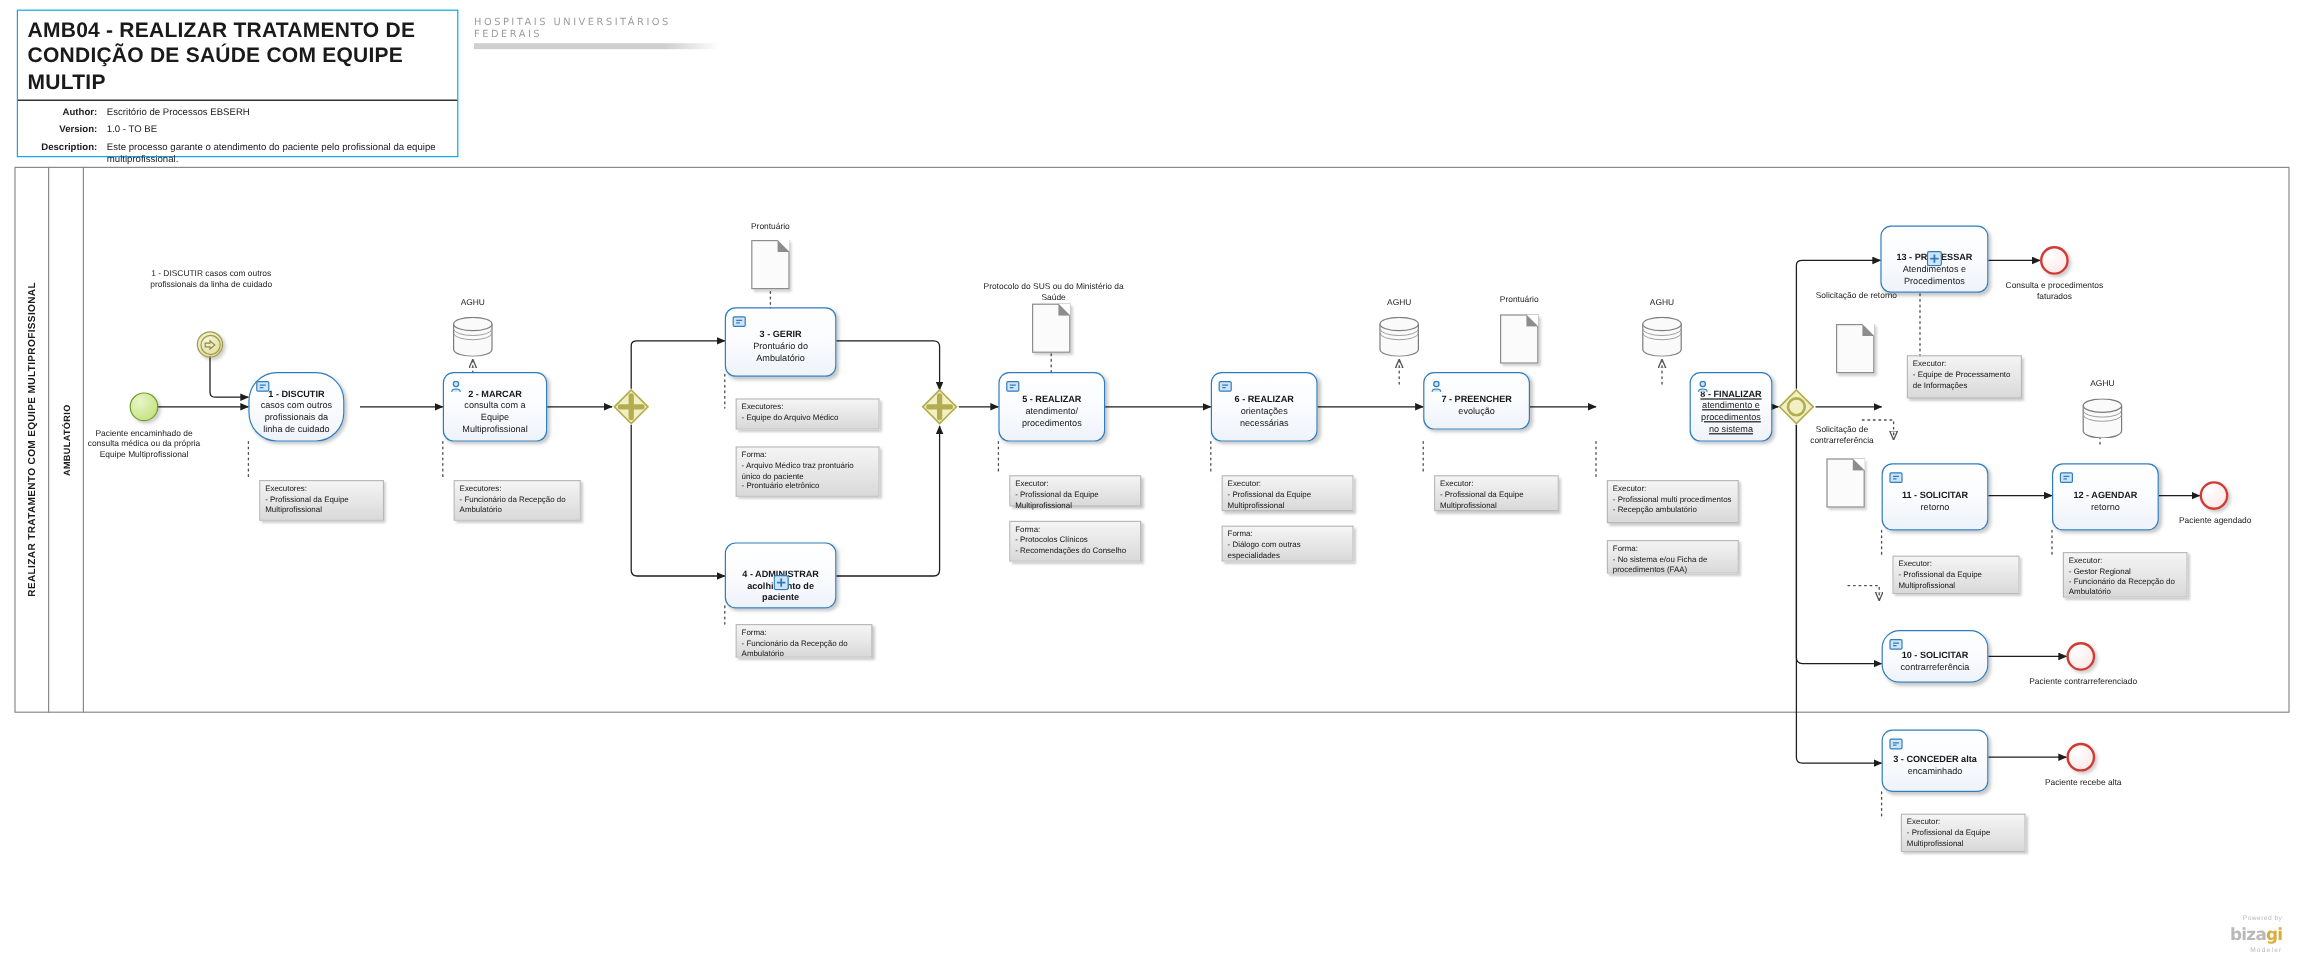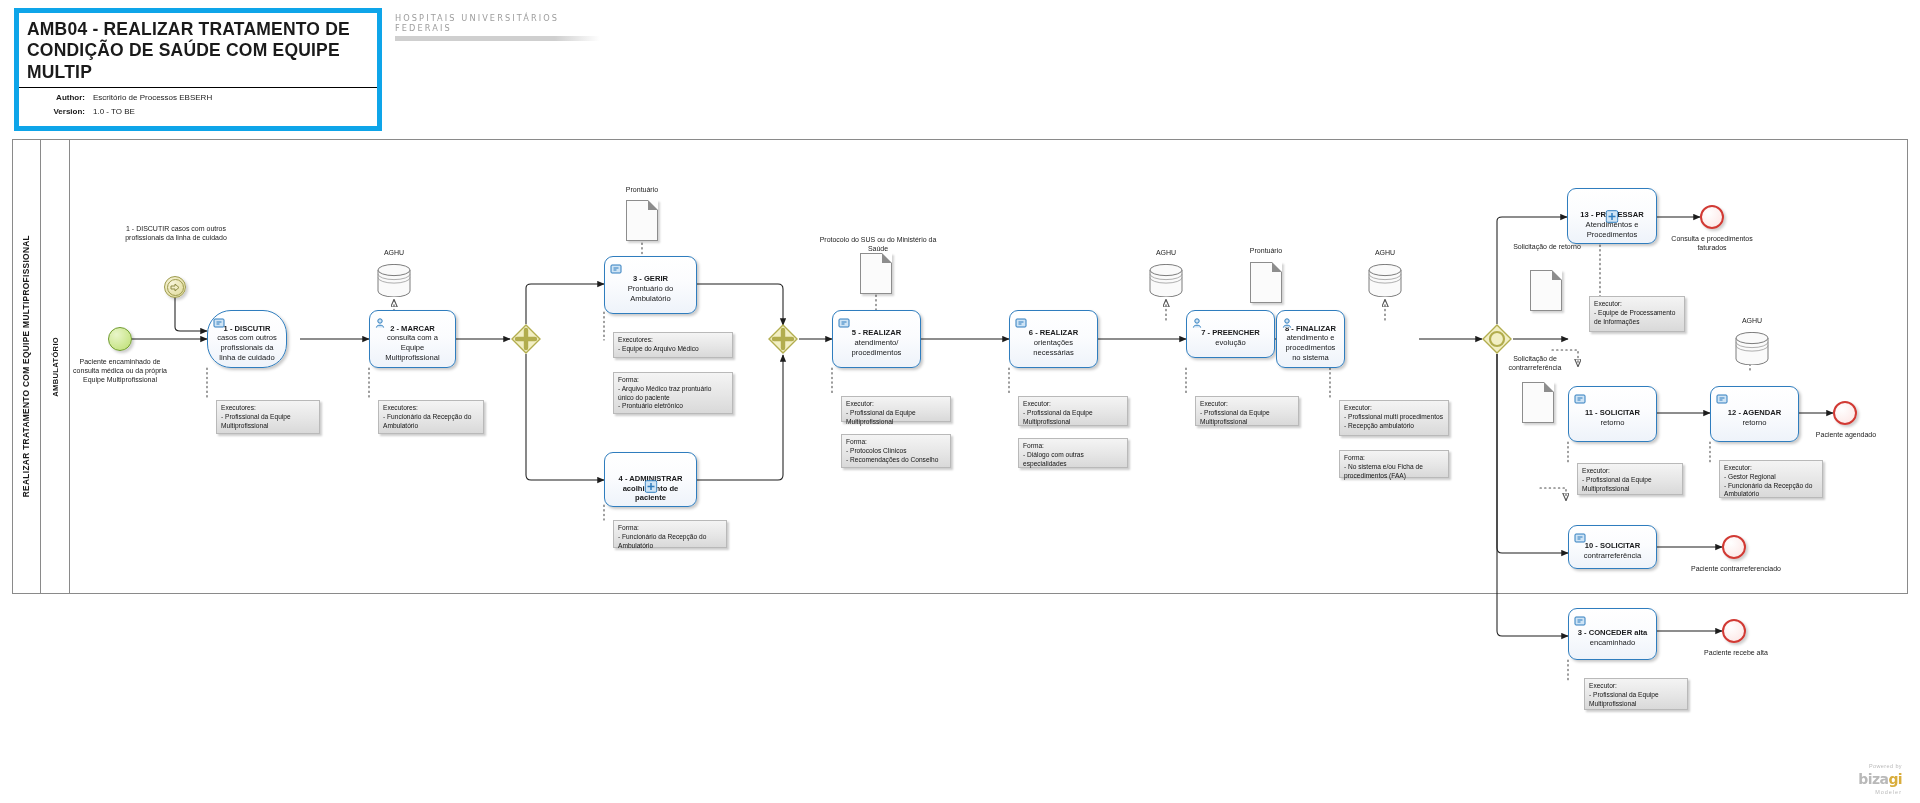--- a/index.html
+++ b/index.html
@@ -1,20 +1,20 @@
 <!DOCTYPE html>
 <html><head>
 <meta charset="utf-8">
 <style>
   html,body{margin:0;padding:0;background:#fff;}
   body{width:1920px;height:803px;font-family:"Liberation Sans",sans-serif;color:#1a1a1a;overflow:hidden;position:relative;}
   .root{position:relative;width:1920px;height:803px;}
 
   
-  .hdr-box{position:absolute;left:14px;top:8px;width:368px;height:123px;border:5px solid #0ea5e9;background:#fff;box-sizing:border-box;}
+  .hdr-box{position:absolute;left:14px;top:8px;width:368px;height:123px;border:1px solid #0ea5e9;background:#fff;box-sizing:border-box;}
   .hdr-title{padding:6px 8px 4px 8px;font-size:17.5px;font-weight:bold;line-height:1.22;letter-spacing:.2px;}
   .hdr-rule{border-top:1px solid #000;}
   .hdr-meta{padding:5px 8px 4px 4px;}
   .hdr-row{display:flex;font-size:8px;line-height:1.3;margin-bottom:4px;}
   .hdr-k{width:62px;text-align:right;font-weight:bold;padding-right:8px;flex:none;}
   .hdr-v{flex:1;}
 
   
   .logo{position:absolute;left:395px;top:12px;width:220px;height:60px;}
   .logo-word{font-size:48px;font-weight:bold;letter-spacing:-1px;line-height:44px;font-family:"DejaVu Sans",sans-serif;}
@@ -97,20 +97,24 @@
     <div class="hdr-title">AMB04 - REALIZAR TRATAMENTO DE CONDIÇÃO DE SAÚDE COM  EQUIPE MULTIP</div>
     <div class="hdr-rule"></div>
     <div class="hdr-meta">
       <div class="hdr-row">
         <div class="hdr-k">Author:</div>
         <div class="hdr-v">Escritório de Processos EBSERH</div>
       </div>
       <div class="hdr-row">
         <div class="hdr-k">Version:</div>
         <div class="hdr-v">1.0 - TO BE</div>
+      </div>
+      <div class="hdr-row">
+        <div class="hdr-k">Description:</div>
+        <div class="hdr-v">Este processo garante o atendimento do paciente pelo profissional da equipe multiprofissional.</div>
       </div>
     </div>
   </div>
 
   <div class="logo">
     <div class="logo-sub">HOSPITAIS UNIVERSITÁRIOS FEDERAIS</div>
     <div class="logo-bar"></div>
   </div>
 
   <div class="pool"></div>
@@ -287,21 +291,21 @@
     <span class="task-ico">
       <svg width="13" height="11" viewBox="0 0 13 11">
           <circle cx="5" cy="3" r="2.2" fill="#cfe4f5" stroke="#2f7dbe"></circle>
           <path d="M1.4,9.5 C1.4,6.4 8.6,6.4 8.6,9.5" fill="#cfe4f5" stroke="#2f7dbe"></path>
         </svg>
     </span>
     <span class="tx"><b>7 - PREENCHER</b><br><span>evolução</span></span>
   </div>
   <div class="note" style="left:1195px;top:396px;width:104px;height:30px;">Executor:<br>- Profissional da Equipe Multiprofissional</div>
 
-  <div class="task" style="left:1276px;top:310px;width:69px;height:58px;">
+  <div class="task" style="left:1408px;top:310px;width:69px;height:58px;text-decoration:underline;">
     <span class="task-ico">
       <svg width="13" height="11" viewBox="0 0 13 11">
           <circle cx="5" cy="3" r="2.2" fill="#cfe4f5" stroke="#2f7dbe"></circle>
           <path d="M1.4,9.5 C1.4,6.4 8.6,6.4 8.6,9.5" fill="#cfe4f5" stroke="#2f7dbe"></path>
         </svg>
     </span>
     <span class="tx"><b>8 - FINALIZAR</b><br><span>atendimento e procedimentos no sistema</span></span>
   </div>
   <div class="note stack" style="left:1339px;top:400px;width:110px;height:36px;">Executor:<br>- Profissional multi procedimentos<br>- Recepção ambulatório</div>
   <div class="note stack" style="left:1339px;top:450px;width:110px;height:28px;">Forma:<br>- No sistema e/ou Ficha de procedimentos (FAA)</div>
@@ -332,21 +336,21 @@
     <span class="task-ico">
       <svg width="13" height="11" viewBox="0 0 13 11">
           <rect x="1" y="1" width="10" height="8" rx="1" fill="#cfe4f5" stroke="#2f7dbe"></rect>
           <path d="M3.5,4 h5 M3.5,6 h3" stroke="#2f7dbe" stroke-width="1"></path>
         </svg>
     </span>
     <span class="tx"><b>12 - AGENDAR</b><br><span>retorno</span></span>
   </div>
   <div class="note" style="left:1719px;top:460px;width:104px;height:38px;">Executor:<br>- Gestor Regional<br>- Funcionário da Recepção do Ambulatório</div>
 
-  <div class="task" style="left:1568px;top:525px;width:89px;height:44px;">
+  <div class="task" style="left:1568px;top:525px;width:89px;height:44px;border-radius:15px;">
     <span class="task-ico">
       <svg width="13" height="11" viewBox="0 0 13 11">
           <rect x="1" y="1" width="10" height="8" rx="1" fill="#cfe4f5" stroke="#2f7dbe"></rect>
           <path d="M3.5,4 h5 M3.5,6 h3" stroke="#2f7dbe" stroke-width="1"></path>
         </svg>
     </span>
     <span class="tx"><b>10 - SOLICITAR</b><br><span>contrarreferência</span></span>
   </div>
 
   <div class="task" style="left:1568px;top:608px;width:89px;height:52px;">

